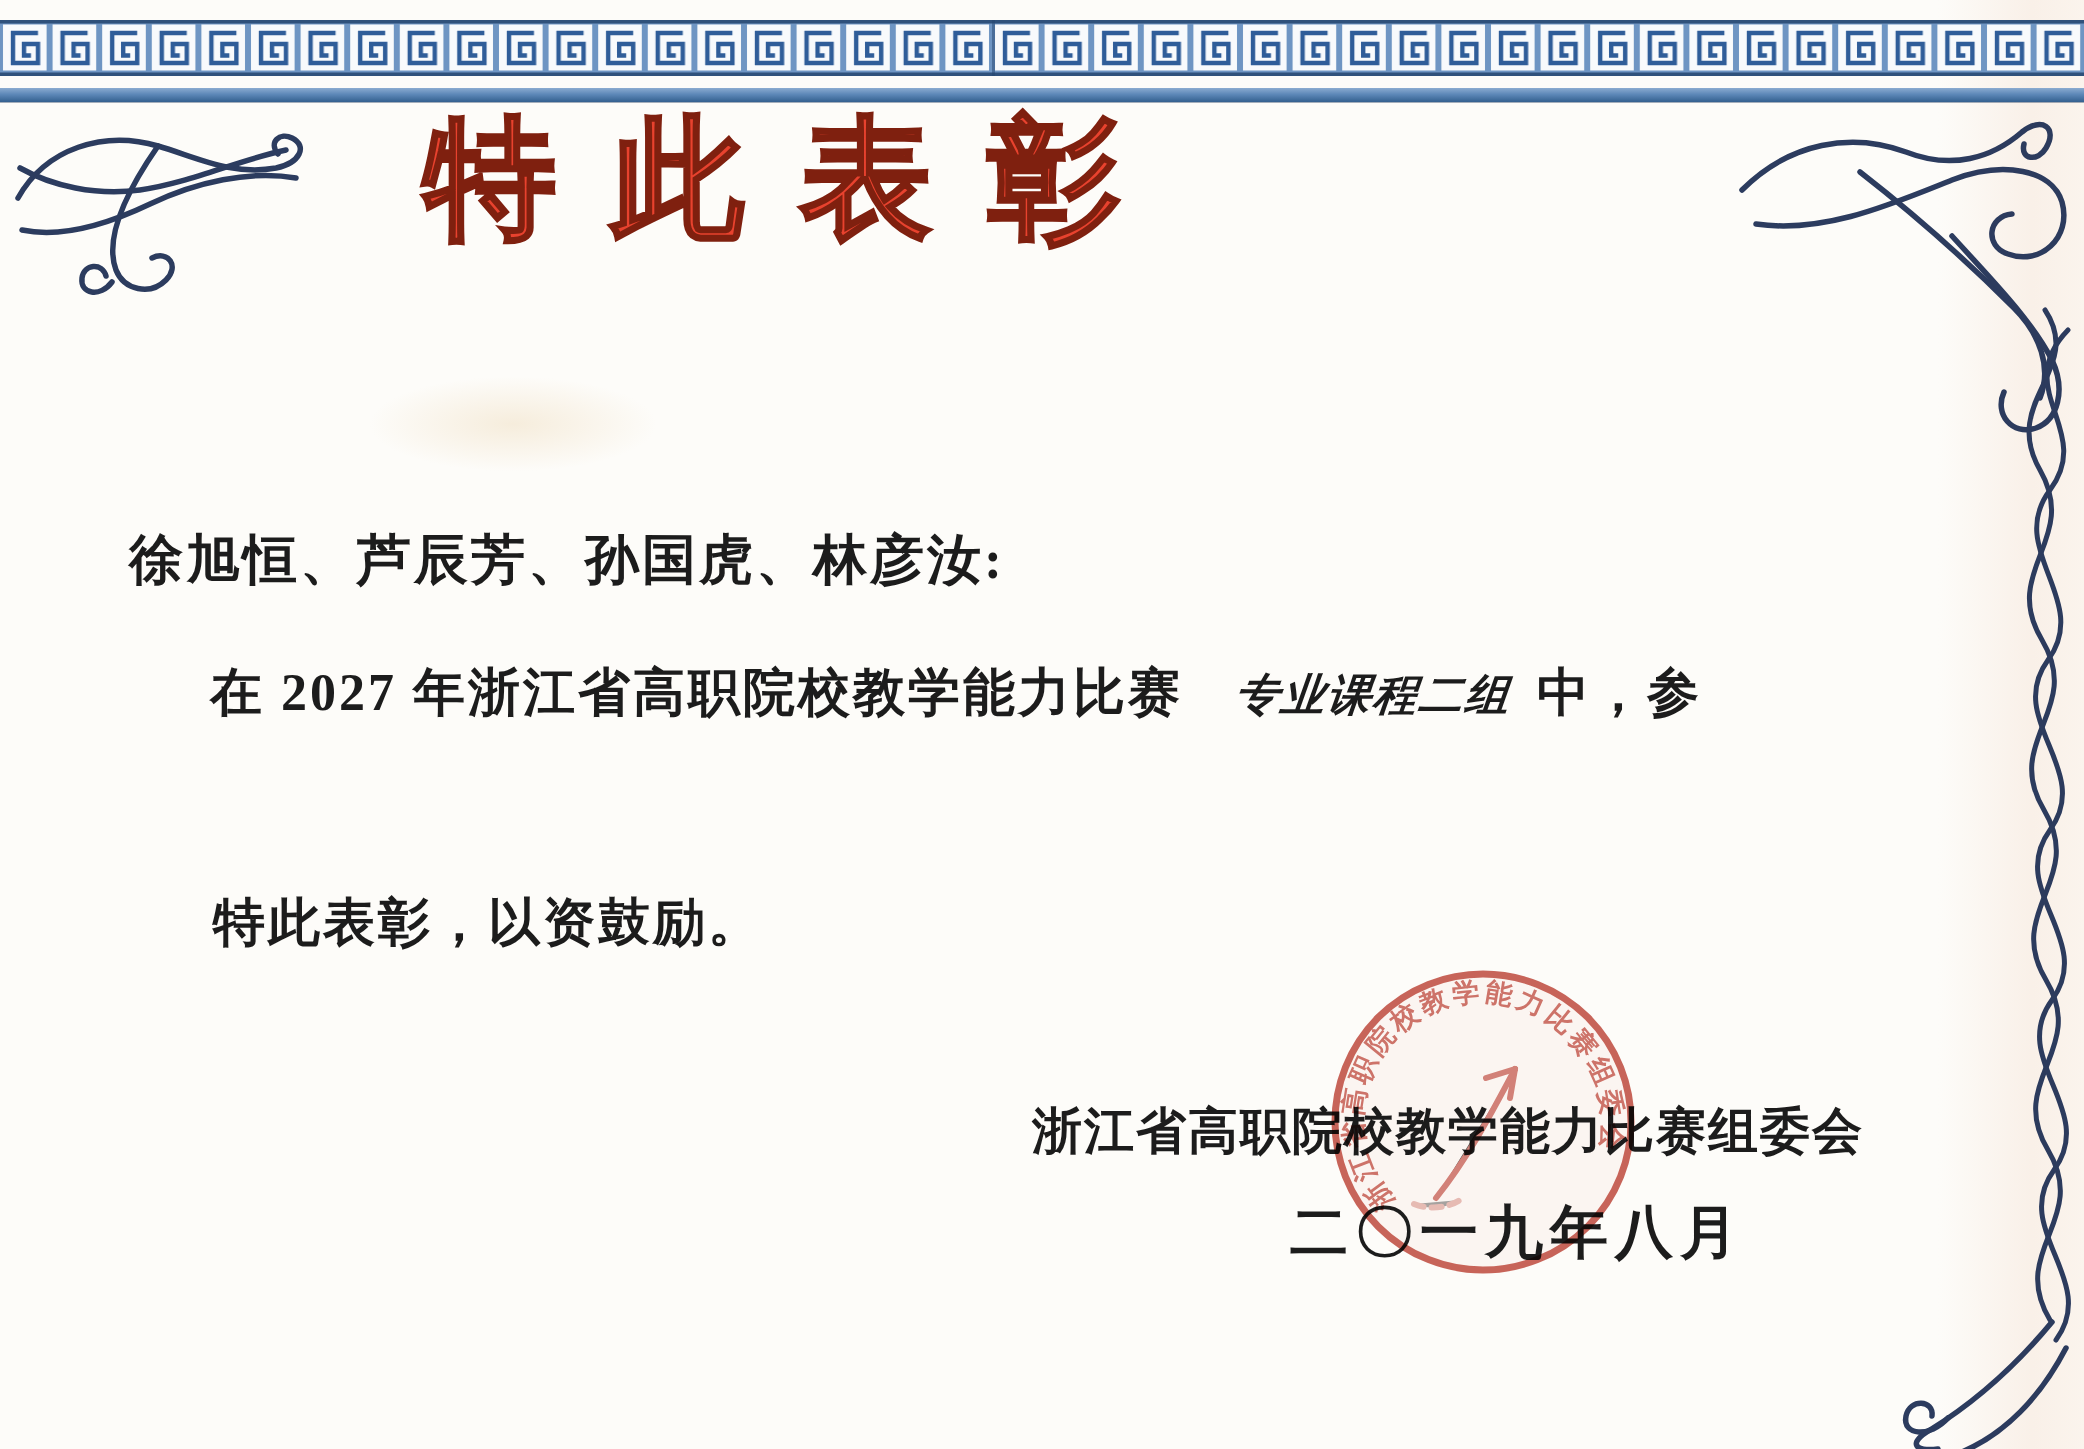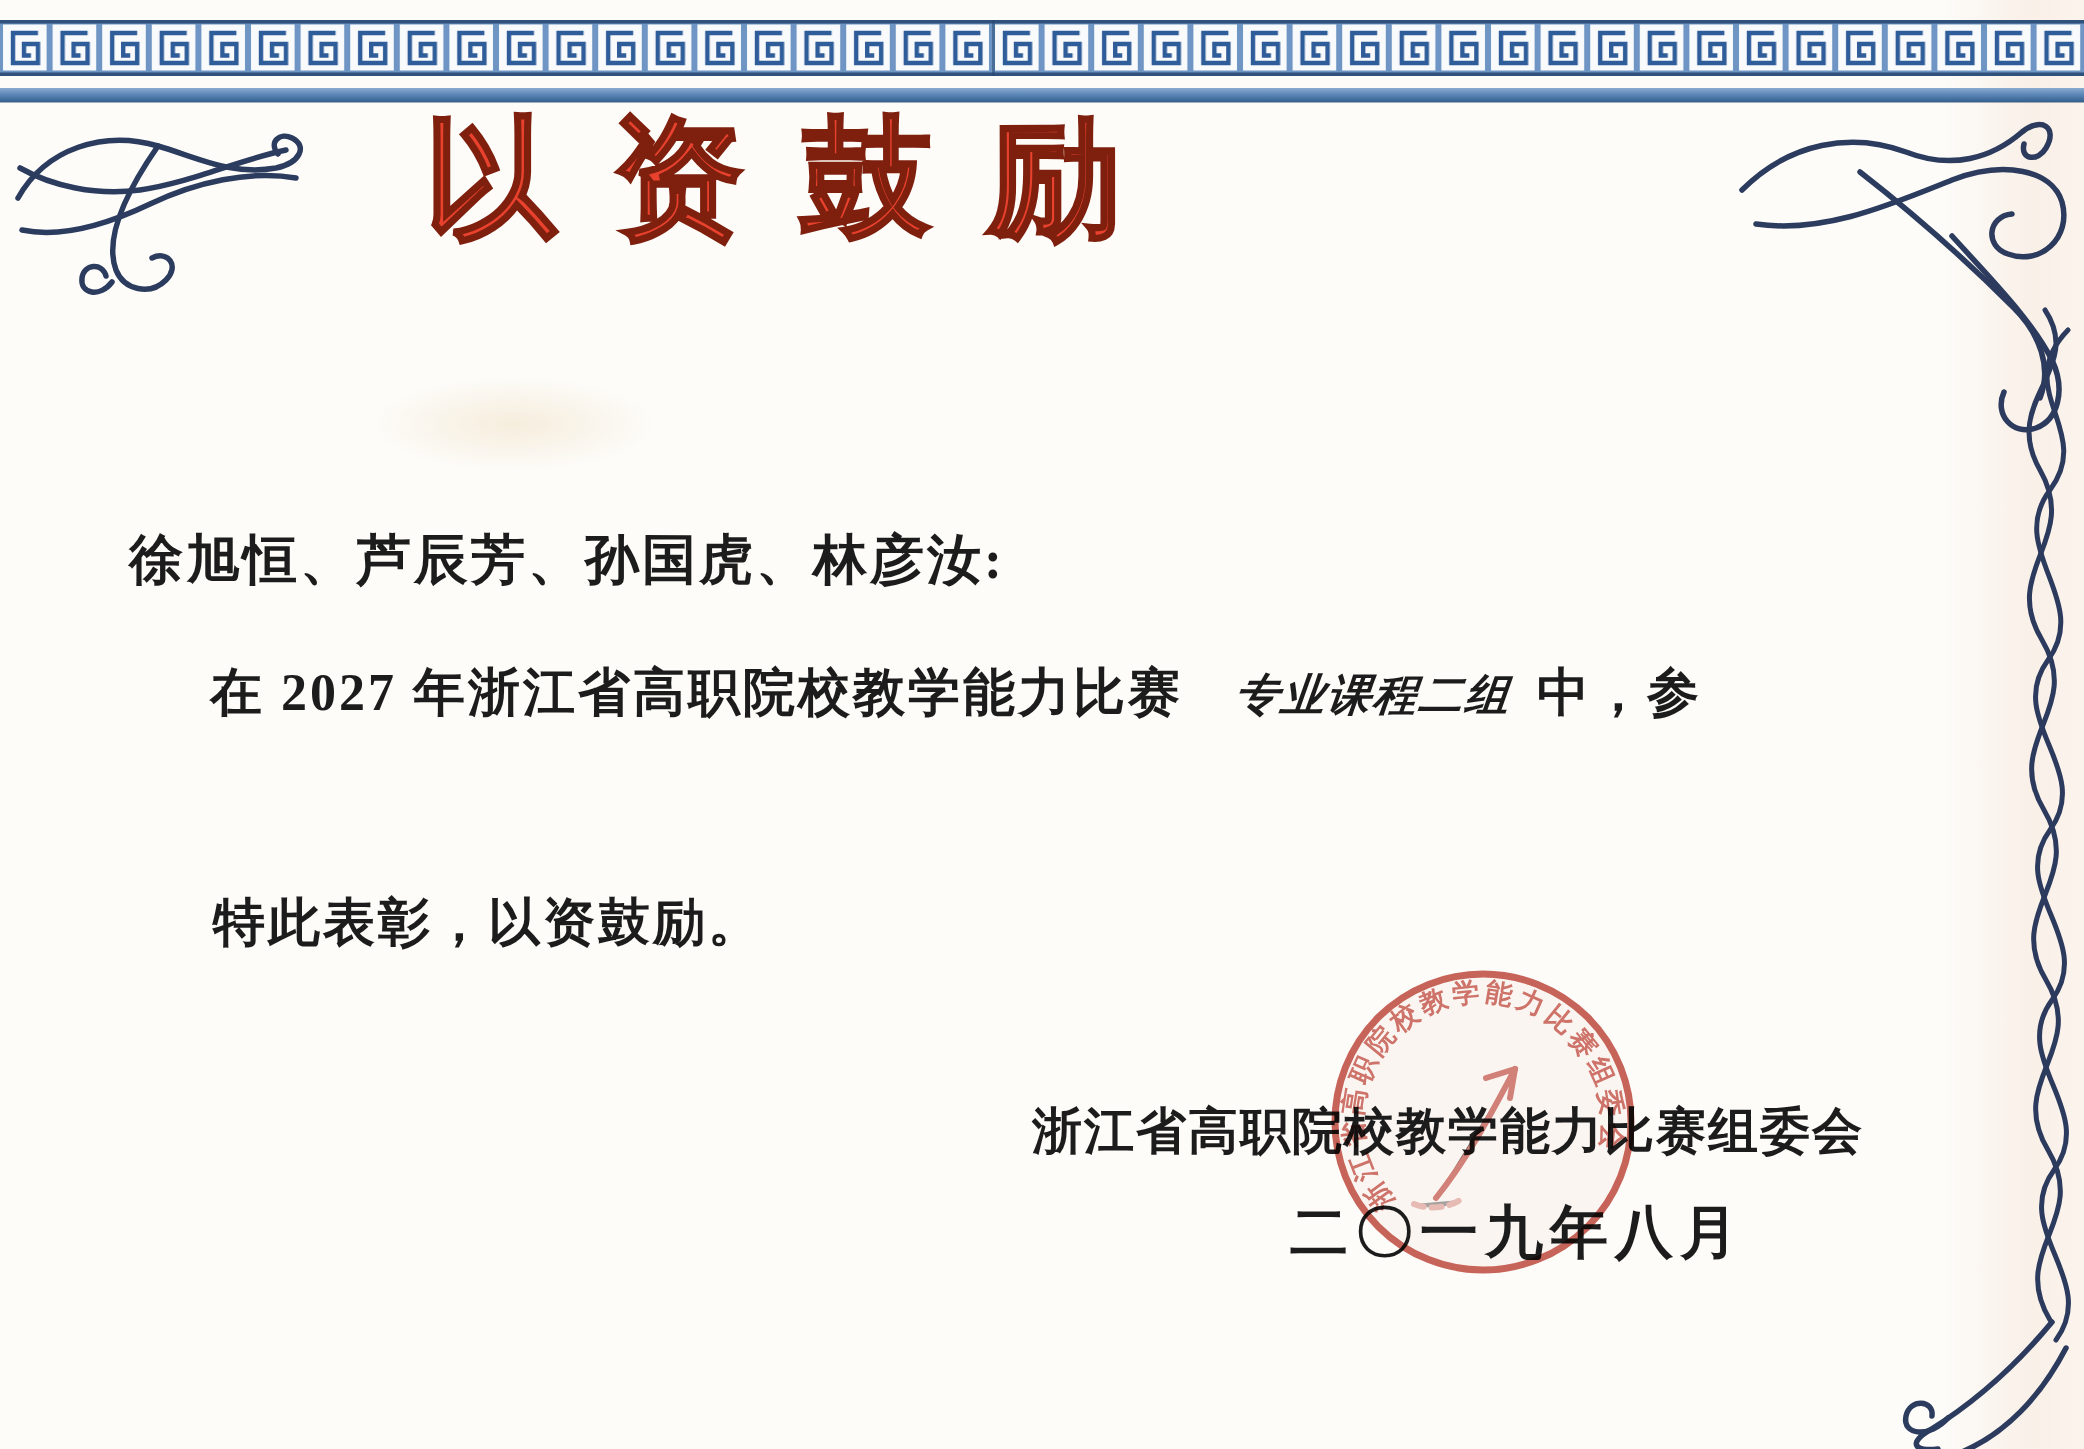--- a/index.html
+++ b/index.html
@@ -100,21 +100,21 @@
 
     <g>
       <path d="M2052,1322 C2014,1368 1972,1404 1930,1430 C1908,1443 1914,1452 1938,1449"></path>
       <path d="M2066,1348 C2040,1398 2004,1434 1962,1452"></path>
       <path d="M1948,1418 C1930,1438 1902,1436 1906,1416 C1910,1398 1934,1400 1932,1416"></path>
     </g>
   </svg>
 
   <div id="smudge" class="abs"></div>
 
-  <div id="title" class="abs">以资鼓励</div>
+  <div id="title" class="abs">特此表彰</div>
 
   <div id="recipients" class="abs bodyline">徐旭恒、芦辰芳、孙国虎、林彦汝:</div>
 
   <div id="line1" class="abs bodyline">
     <span>在 2027 年浙江省高职院校教学能力比赛</span><span class="fill-in">专业课程二组</span><span>中，参</span>
   </div>
 
 
   <div id="line3" class="abs bodyline">特此表彰，以资鼓励。</div>
 

